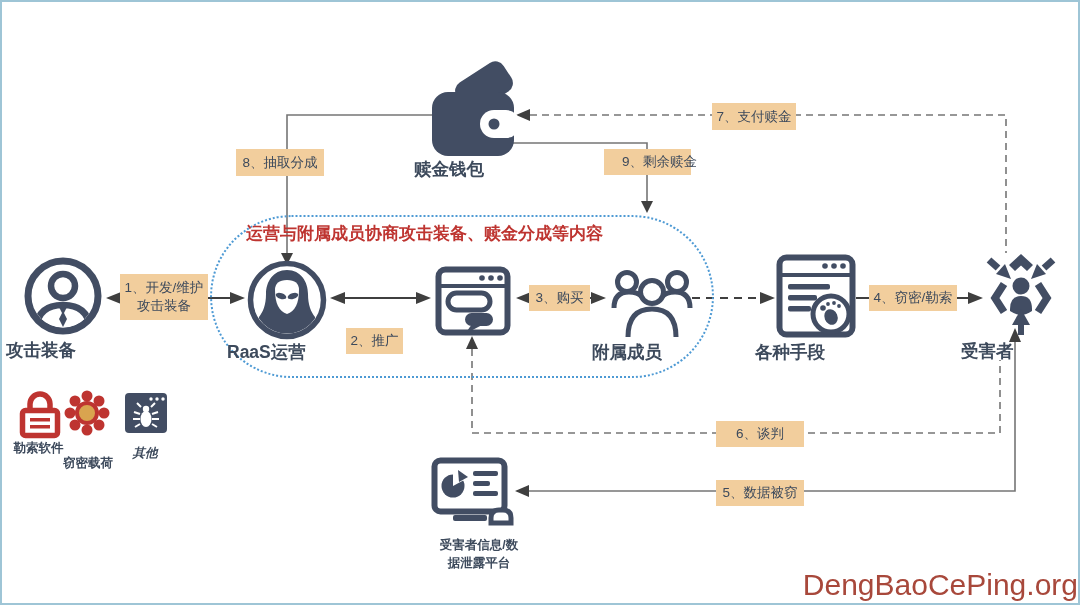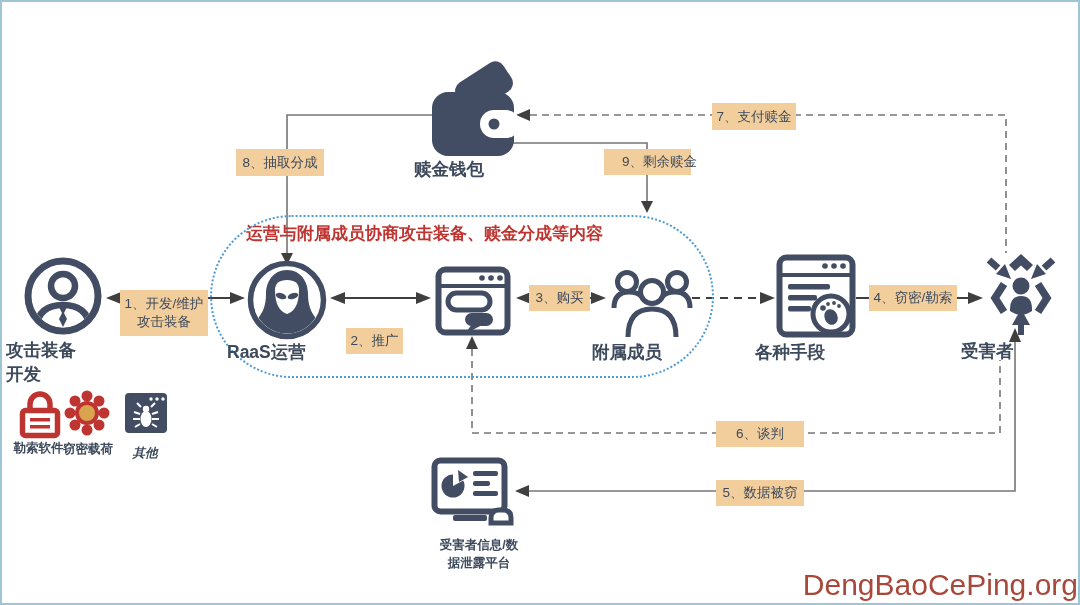--- a/index.html
+++ b/index.html
@@ -236,46 +236,45 @@
     <rect class="nf" x="2" y="2" width="42" height="40" rx="4"></rect>
     <circle class="wf" cx="28" cy="8" r="1.7"></circle>
       <circle class="wf" cx="34" cy="8" r="1.7"></circle>
       <circle class="wf" cx="40" cy="8" r="1.7"></circle>
     <path d="M18,16 L14,12 M28,16 L32,12" style="stroke:#fff;stroke-width:2;fill:none;"></path>
     <circle class="wf" cx="23" cy="18" r="3.2"></circle>
     <ellipse class="wf" cx="23" cy="28" rx="5.5" ry="8"></ellipse>
     <path d="M17,23 L11,21 M17,28 L10,28 M17,33 L12,36 M29,23 L35,21 M29,28 L36,28 M29,33 L34,36" style="stroke:#fff;stroke-width:2;fill:none;"></path>
   </svg>
 
-  <div class="abs elabel" style="left:118px;top:272px;width:88px;height:46px;flex-direction:column;margin-top:16px;">
+  <div class="abs elabel" style="left:118px;top:272px;width:88px;height:46px;flex-direction:column;">
     <span>1、开发/维护</span>
     <span>攻击装备</span>
   </div>
   <div class="abs elabel" style="left:344px;top:282px;width:57px;height:26px;margin-top:44px;">2、推广</div>
   <div class="abs elabel" style="left:527px;top:283px;width:61px;height:26px;">3、购买</div>
   <div class="abs elabel" style="left:867px;top:283px;width:88px;height:26px;">4、窃密/勒索</div>
   <div class="abs elabel" style="left:714px;top:478px;width:88px;height:26px;">5、数据被窃</div>
   <div class="abs elabel" style="left:714px;top:419px;width:88px;height:26px;">6、谈判</div>
   <div class="abs elabel" style="left:710px;top:101px;width:84px;height:27px;">7、支付赎金</div>
   <div class="abs elabel" style="left:234px;top:147px;width:88px;height:27px;">8、抽取分成</div>
   <div class="abs elabel" style="left:602px;top:147px;width:87px;height:26px;padding-left:24px;">9、剩余赎金</div>
 
   <div class="abs nlabel" style="left:4px;top:336px;width:112px;">
     <div>攻击装备</div>
-    <div>开发</div>
   </div>
   <div class="abs nlabel" style="left:225px;top:338px;width:120px;">RaaS运营</div>
   <div class="abs nlabel" style="left:753px;top:338px;width:120px;">各种手段</div>
   <div class="abs nlabel" style="left:590px;top:338px;width:120px;">附属成员</div>
   <div class="abs nlabel" style="left:959px;top:337px;width:120px;">受害者</div>
   <div class="abs nlabel" style="left:412px;top:155px;width:120px;">赎金钱包</div>
   <div class="abs slabel" style="left:407px;top:534px;width:140px;">
     <div>受害者信息/数</div>
     <div>据泄露平台</div>
   </div>
 
   <div class="abs slabel" style="left:0px;top:437px;width:73px;">勒索软件</div>
-  <div class="abs slabel" style="left:49px;top:438px;width:74px;font-family:Liberation Serif, serif;">窃密载荷</div>
+  <div class="abs slabel" style="left:49px;top:452px;width:74px;font-family:Liberation Serif, serif;">窃密载荷</div>
   <div class="abs slabel" style="left:113px;top:442px;width:60px;font-style:italic;">其他</div>
 
   <div class="abs watermark">DengBaoCePing.org</div>
 
 </div>
 
 </body></html>

